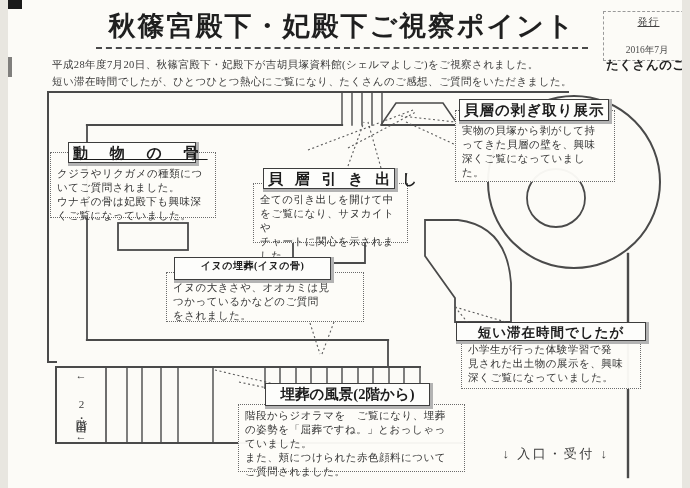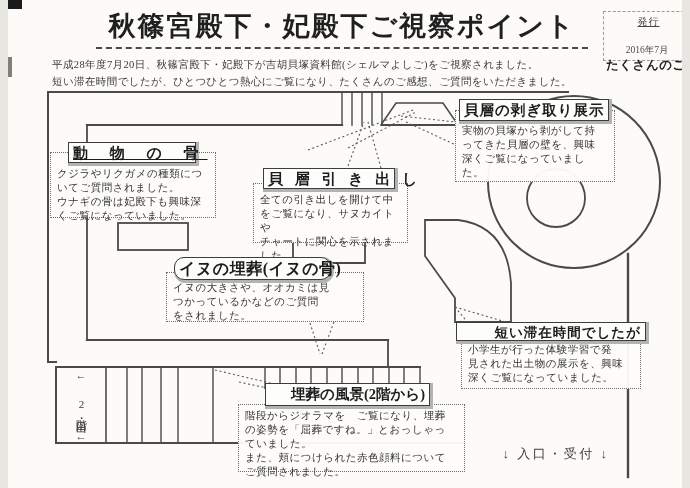--- a/index.html
+++ b/index.html
@@ -37,21 +37,21 @@
   .callout .body{
     position:absolute;left:0;top:0;width:100%;height:100%;
     border:1.3px dotted #6b6b6b;background:rgba(253,252,248,.96);
     box-sizing:border-box;padding:4px 5px 2px 6px;
     font-size:10.5px;line-height:1.33;letter-spacing:.5px;
     white-space:pre-line;color:#333;
   }
   .callout .ttl{
     position:absolute;background:#fdfdfb;color:#1c1c1c;
     border:1.5px solid #3d3d3d;box-shadow:1.5px 1.5px 0 1.5px #b3b3b3;
-    font-weight:bold;text-align:right;white-space:nowrap;
+    font-weight:bold;text-align:center;white-space:nowrap;
     box-sizing:border-box;padding:1px 4px 0 4px;
   }
   
   .exit-box{
     position:absolute;left:50px;top:369px;width:46px;height:72px;
     display:flex;flex-direction:column;align-items:center;justify-content:space-between;
     padding:1px 0;color:#3b3b3b;
   }
   .exit-box .arr{font-size:11px;line-height:1;}
   .exit-box .vtxt{
@@ -154,21 +154,21 @@
 ってきた貝層の壁を、興味
 深くご覧になっていまし
 た。</div>
     <div class="ttl" style="left:4px;top:-11px;width:150px;height:22px;font-size:14.5px;letter-spacing:1px;">貝層の剥ぎ取り展示</div>
   </div>
 
   <div class="callout" style="left:158px;top:272px;width:198px;height:50px;">
     <div class="body" style="padding-top:8px;">イヌの大きさや、オオカミは見
 つかっているかなどのご質問
 をされました。</div>
-    <div class="ttl" style="left:8px;top:-15px;width:157px;height:23px;font-size:16px;letter-spacing:.5px;border-radius:10px;">イヌの埋葬(イヌの骨)</div>
+    <div class="ttl" style="left:8px;top:-15px;width:157px;height:23px;font-size:10px;letter-spacing:.5px;">イヌの埋葬(イヌの骨)</div>
   </div>
 
   <div class="callout" style="left:453px;top:338px;width:180px;height:51px;">
     <div class="body" style="padding-top:4px;">小学生が行った体験学習で発
 見された出土物の展示を、興味
 深くご覧になっていました。</div>
     <div class="ttl" style="left:-5px;top:-16px;width:190px;height:19px;font-size:13.5px;letter-spacing:1px;">短い滞在時間でしたが</div>
   </div>
 
   <div class="callout" style="left:230px;top:404px;width:227px;height:68px;">

